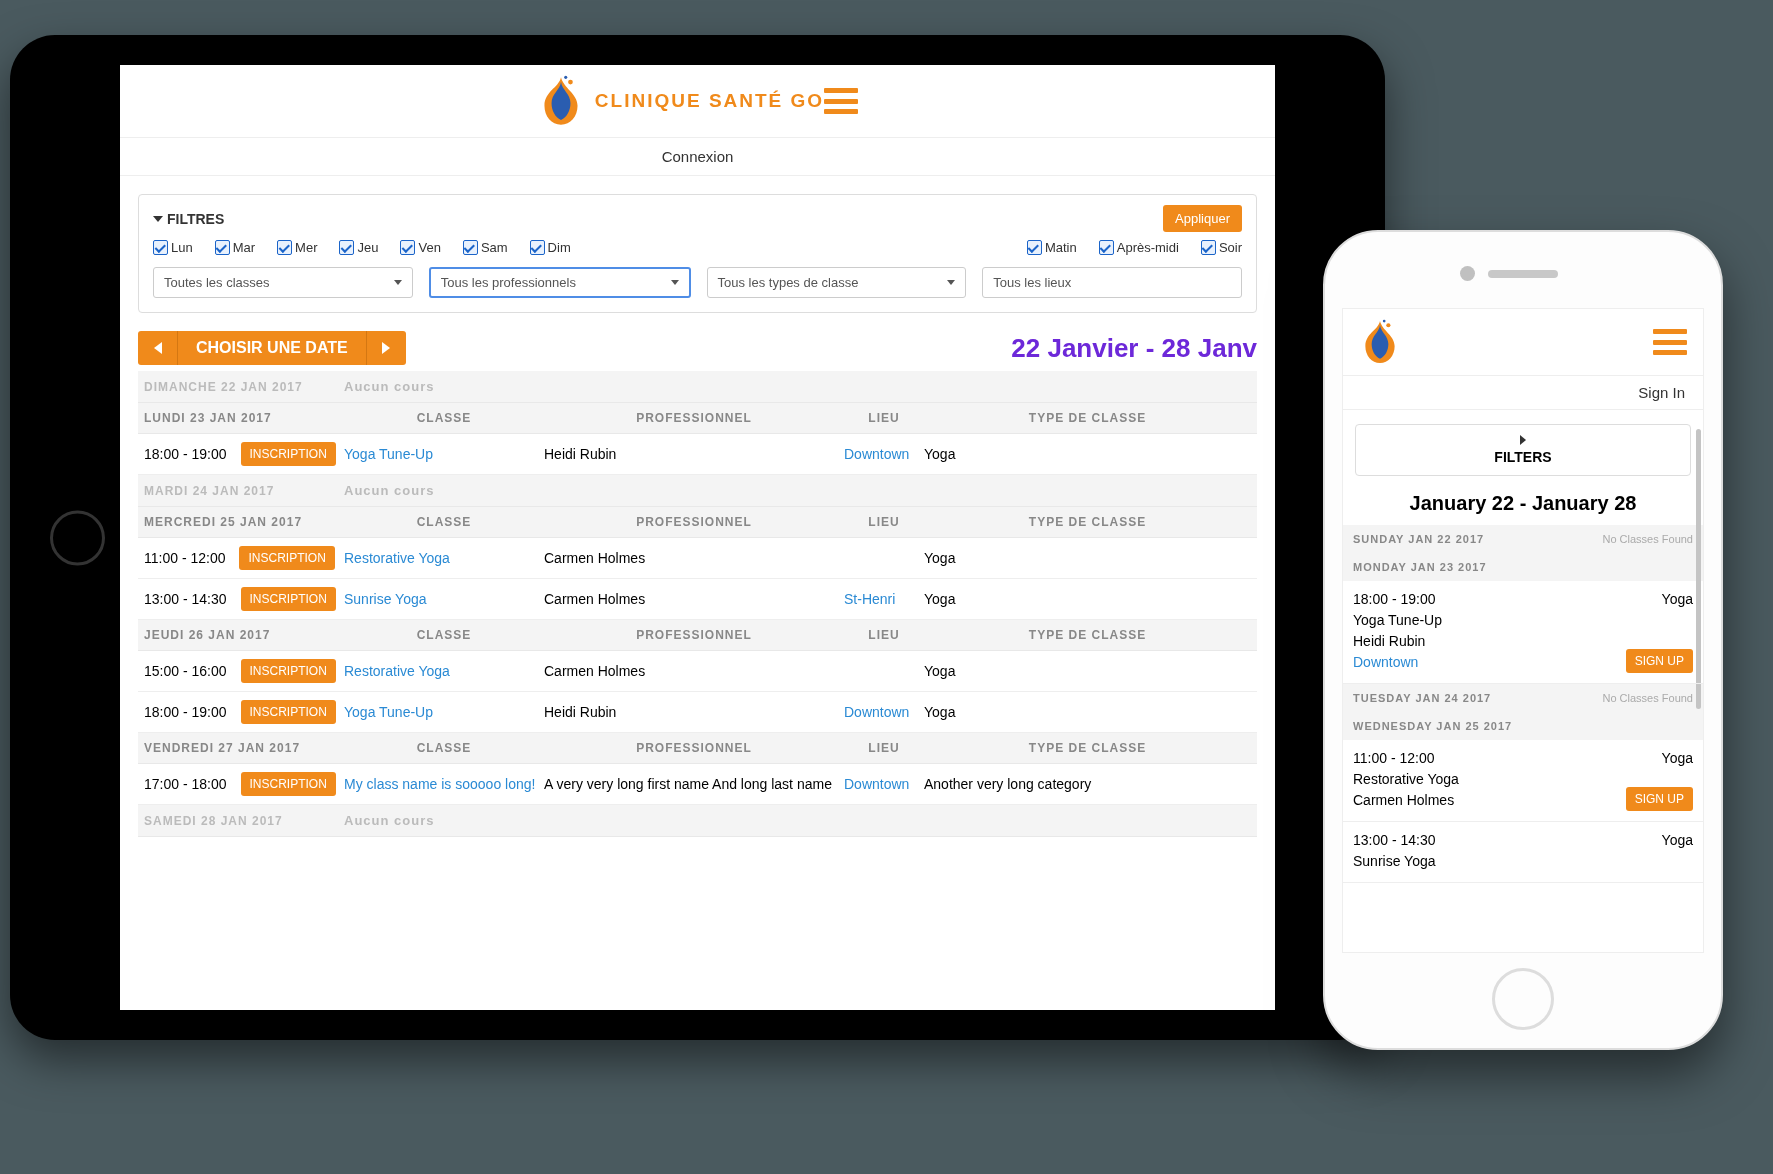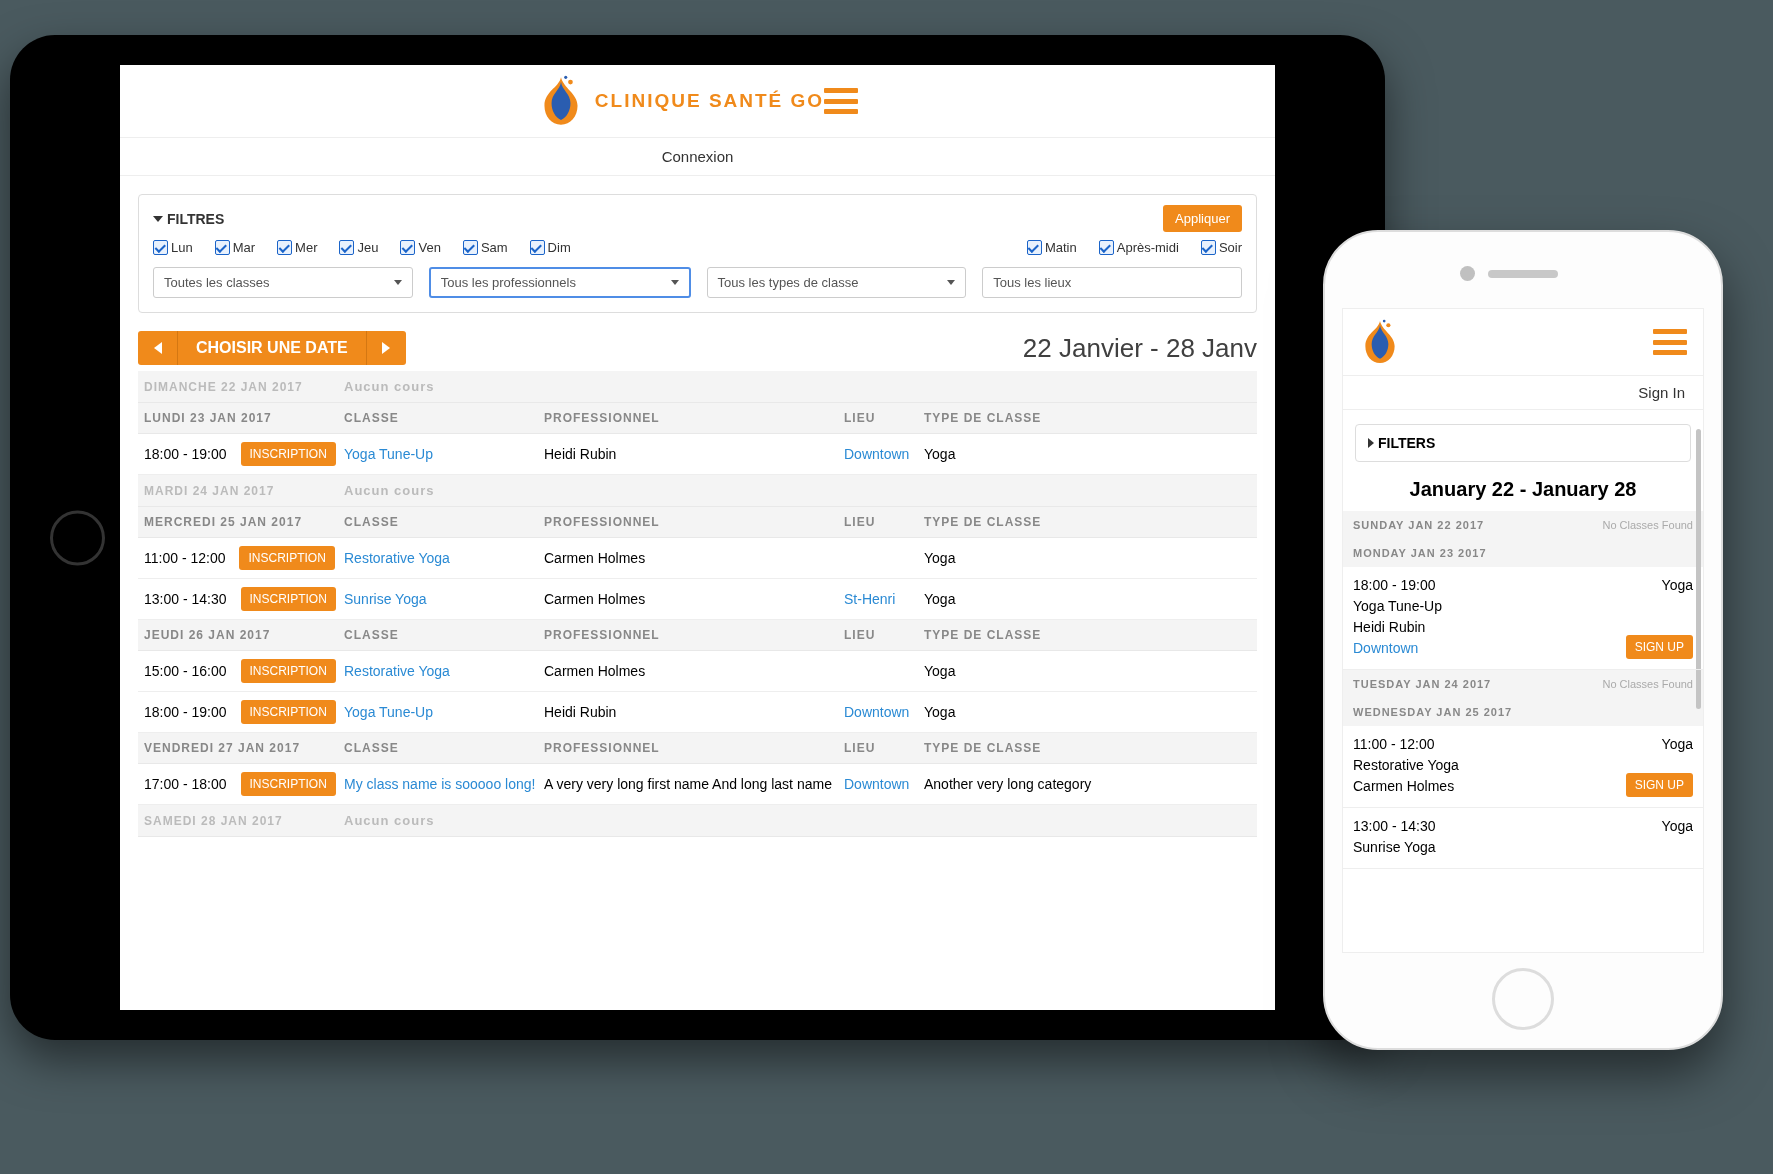--- a/index.html
+++ b/index.html
@@ -51,25 +51,25 @@
   
   .t-datebar { display: flex; align-items: center; justify-content: space-between; padding: 0 18px 6px; }
   .date-nav { display: flex; }
   .date-nav button { background: #f08a1b; color: #fff; border: none; height: 34px; font-size: 16px; font-weight: bold; cursor: pointer; }
   .date-nav .arrow { width: 40px; display: flex; align-items: center; justify-content: center; }
   .date-nav .arrow.left { border-radius: 3px 0 0 3px; border-right: 1px solid #d47712; }
   .date-nav .arrow.right { border-radius: 0 3px 3px 0; border-left: 1px solid #d47712; }
   .date-nav .label { padding: 0 18px; }
   .arrow-glyph-l { width:0;height:0;border-top:6px solid transparent;border-bottom:6px solid transparent;border-right:8px solid #fff; }
   .arrow-glyph-r { width:0;height:0;border-top:6px solid transparent;border-bottom:6px solid transparent;border-left:8px solid #fff; }
-  .t-daterange { font-size: 26px; font-weight: normal; color: #404040; white-space: nowrap; }
+  .t-daterange { font-size: 26px; font-weight: bold; color: #6d28d9; white-space: nowrap; }
 
   
   .t-sched { flex: 1; overflow: auto; padding: 0 18px 18px; }
-  .row-hdr { background: #f4f4f4; color: #888; font-size: 12px; font-weight: bold; letter-spacing: 1px; padding: 8px 6px; display: flex; border-bottom: 1px solid #e8e8e8; }
+  .row-hdr { background: #f4f4f4; color: #888; font-size: 12px; font-weight: bold; letter-spacing: 1px; padding: 8px 6px; display: flex; border-bottom: 1px solid #e8e8e8; text-align: center; }
   .row-hdr.muted { color: #bbb; }
   .row-data { display: flex; align-items: center; padding: 8px 6px; border-bottom: 1px solid #eee; font-size: 14px; }
   .col-time { width: 200px; display: flex; align-items: center; gap: 14px; flex-shrink:0; }
   .col-class { width: 200px; flex-shrink:0; }
   .col-pro { width: 300px; flex-shrink:0; }
   .col-lieu { width: 80px; flex-shrink:0; }
   .col-type { flex: 1; }
   .link { color: #2a8ad4; }
   .aucun { color: #bbb; font-size: 13px; }
 
@@ -82,21 +82,21 @@
   }
   .phone-speaker { position: absolute; top: 38px; left: 50%; transform: translateX(-50%); width: 70px; height: 8px; background: #c8c8c8; border-radius: 4px; }
   .phone-cam { position: absolute; top: 34px; left: 135px; width: 15px; height: 15px; background: #c0c0c0; border-radius: 50%; }
   .phone-home { position: absolute; bottom: 18px; left: 50%; transform: translateX(-50%); width: 62px; height: 62px; border: 3px solid #ddd; border-radius: 50%; }
   .phone-screen { background: #fff; width: 100%; height: 100%; overflow: hidden; display: flex; flex-direction: column; border: 1px solid #eee; position:relative; }
   .phone-scrollbar { position:absolute; right:2px; top:120px; width:5px; height:280px; background:#c4c4c4; border-radius:3px; }
 
   .p-header { display: flex; align-items: center; justify-content: space-between; padding: 10px 16px; border-bottom: 1px solid #eee; }
   .p-logo-icon { width: 42px; height: 46px; }
   .p-login { text-align: right; padding: 8px 18px; font-size: 15px; color: #333; border-bottom: 1px solid #eee; }
-  .p-filters { margin: 14px 12px 10px; border: 1px solid #ddd; border-radius: 4px; padding: 10px 12px; font-weight: bold; font-size: 14px; display: flex; align-items: center; gap: 4px; cursor:pointer; }
+  .p-filters { margin: 14px 12px 10px; border: 1px solid #ddd; border-radius: 4px; padding: 10px 12px; font-weight: bold; font-size: 14px; display: flex; align-items: center; gap: 4px; cursor:pointer;flex-direction:column; }
   .chevron-right { width:0;height:0;border-top:5px solid transparent;border-bottom:5px solid transparent;border-left:6px solid #333; }
 
   .p-datebar { display:flex; justify-content:center; margin-bottom:6px; }
   .p-daterange { text-align: center; font-size: 20px; font-weight: bold; padding: 6px 0 10px; }
 
   .p-sched { flex:1; overflow:hidden; }
   .p-hdr { background: #f4f4f4; color: #888; font-size: 11px; font-weight: bold; letter-spacing: 1px; padding: 8px 10px; display: flex; justify-content: space-between; align-items:center; text-transform: uppercase; }
   .p-hdr .noclass { color: #aaa; font-size: 11px; font-weight: normal; letter-spacing: 0; text-transform: none; }
   .p-item { padding: 8px 10px 10px; border-bottom: 1px solid #eee; position: relative; font-size: 14px; }
   .p-item .top { display:flex; justify-content:space-between; }

